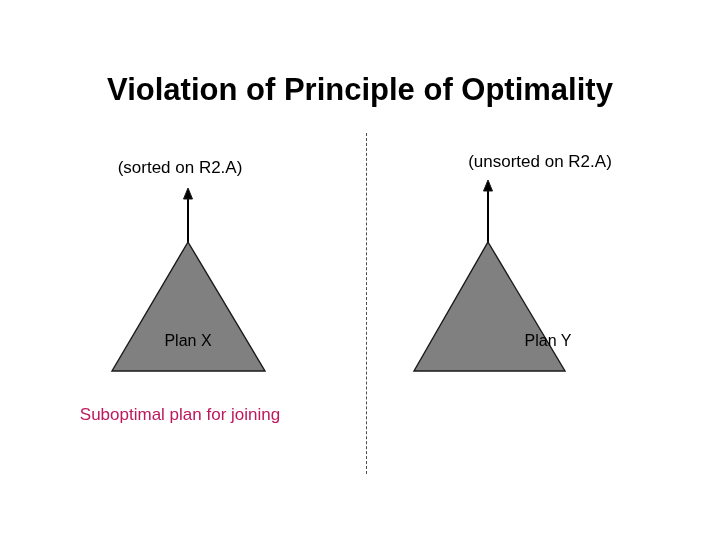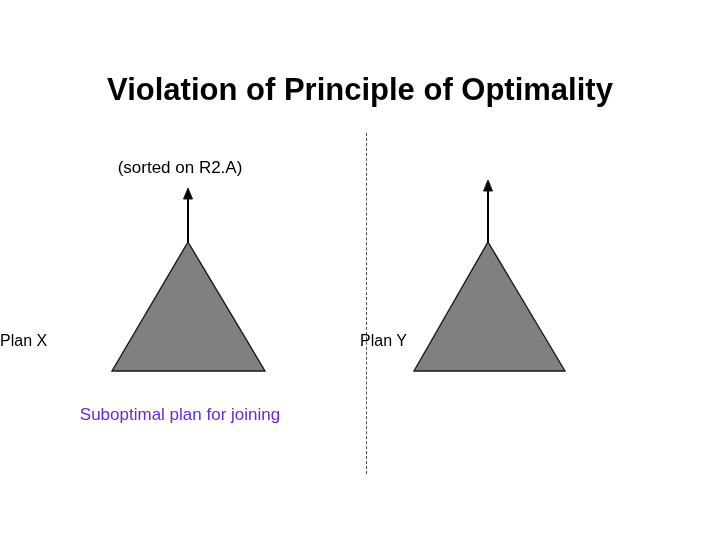--- a/index.html
+++ b/index.html
@@ -83,39 +83,40 @@
   .plan-wrap {
     position: absolute;
     left: 0;
     width: 360px;
     top: 240px;
     height: 134px;
   }
   .plan-svg { display: block; margin: 0 auto; }
   .plan-label {
     position: absolute;
-    left: 0;
+    left: 8px;
     width: 360px;
     top: 91px;
+    text-align: center;
     font-size: 16px;
     line-height: 19px;
     color: #000000;
     white-space: nowrap;
   }
 
   
   .caption {
     position: absolute;
     left: 0;
     width: 360px;
     top: 402px;
     text-align: center;
     font-size: 17px;
     line-height: 25px;
-    color: #6d28d9;
+    color: #be185d;
   }
   .caption .line { display: block; white-space: nowrap; }
 </style>
 </head>
 <body>
 
 <div id="slide" style="background: rgb(255, 255, 255);">
 
   <h1 class="slide-title">Violation of Principle of Optimality</h1>
 
@@ -139,20 +140,21 @@
       <div class="plan-label">Plan X</div>
     </div>
 
     <div class="caption">
       <span class="line">Suboptimal plan for joining</span>
     </div>
   </div>
 
   <div class="panel right">
 
+    <div class="sort-label">(unsorted on R2.A)</div>
 
     <div class="arrow">
       <svg width="360" height="66" viewBox="0 0 360 66" xmlns="http://www.w3.org/2000/svg">
         <line x1="128" y1="66" x2="128" y2="8" stroke="#000000" stroke-width="2"></line>
         <polygon points="128,2 123.5,13 132.5,13" fill="#000000" stroke="#1a1a1a"></polygon>
       </svg>
     </div>
 
     <div class="plan-wrap">
       <svg class="plan-svg" width="360" height="134" viewBox="0 0 360 134" xmlns="http://www.w3.org/2000/svg">

